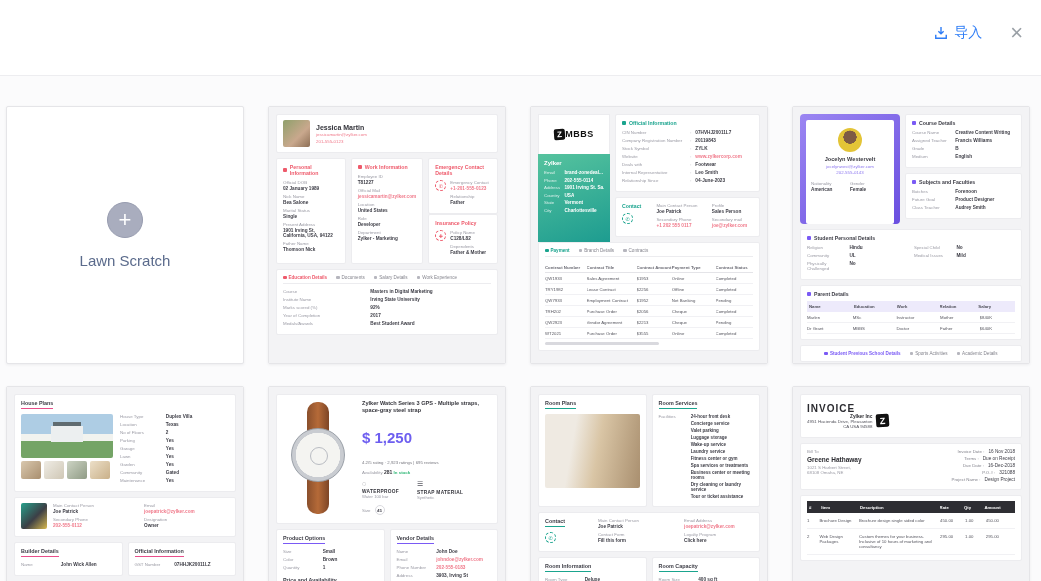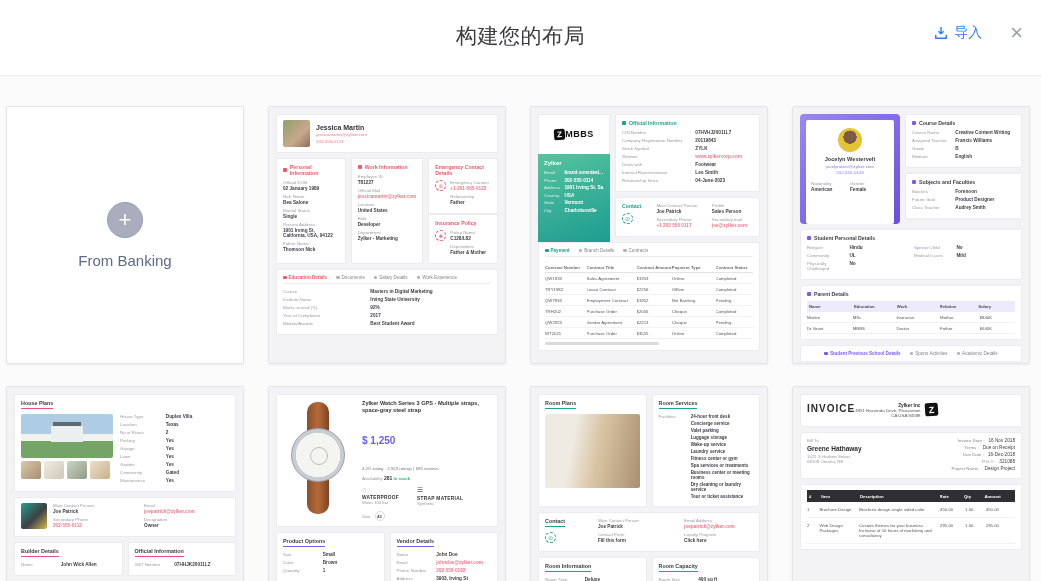--- a/index.html
+++ b/index.html
@@ -125,78 +125,77 @@
   .prod-top { display:flex; gap:7px; }
   .watch { flex:0 0 72px; height:118px; position:relative; }
   .strap { position:absolute; left:24px; top:2px; width:22px; height:112px; border-radius:10px;
     background:linear-gradient(90deg,#8a4f2c,#b56a38 50%,#7d4526); }
   .face { position:absolute; left:8px; top:28px; width:54px; height:54px; border-radius:50%;
     background:radial-gradient(circle,#f4f4f1 0 60%,#c9ccd1 61% 78%,#8e939b 79%); border:1px solid #9aa0a8; }
   .face::after { content:""; position:absolute; left:18px; top:18px; width:16px; height:16px; border-radius:50%;
     border:1px solid #b9bcc2; }
   .prod-info { flex:1; }
   .prod-title { font-size:5.6px; font-weight:bold; color:#33333a; line-height:1.3; }
-  .prod-price { font-size:10px; font-weight:bold; color:#6d5ef0; margin:20px 0; }
+  .prod-price { font-size:15px; font-weight:bold; color:#6d5ef0; margin:14px 0; }
   .prod-rating { font-size:4.3px; color:#77777f; margin-bottom:4px; }
   .avail { margin-bottom:5px; }
   .avail .n { font-weight:bold; color:#33333a; font-size:5px; }
   .avail .s { color:#2bb673; font-size:4.4px; font-weight:bold; }
   .feat-row { display:flex; gap:18px; margin-bottom:5px; }
   .feat b { display:block; font-size:4.8px; color:#33333a; letter-spacing:.3px; }
   .feat i { font-style:normal; color:#9a9aa4; font-size:4.2px; }
   .fglyph { font-size:7px; color:#55555e; display:block; margin-bottom:2px; }
   .size-chip { display:inline-block; border:1px solid #d9d9de; border-radius:50%; width:10px; height:10px;
     line-height:10px; text-align:center; font-size:4.4px; font-weight:bold; margin-left:4px; }
   
   .room-top { display:grid; grid-template-columns:1fr 1fr; gap:5px; }
   .room-top .sec { margin-bottom:5px; }
   .room-photo { width:100%; height:74px; border-radius:2px;
     background:linear-gradient(100deg,#efeae2 0 30%,#d9c5a5 55%,#b59succ 70%,#a98f6f); 
     background:linear-gradient(100deg,#efeae2 0 30%,#d9c5a5 55%,#a98f6f); }
   .svc-row { display:flex; }
   .svc-row .kl { flex:0 0 34%; }
   .svc-list .li { font-weight:bold; color:#3d3d46; font-size:4.5px; margin-bottom:2px; }
   
-  .inv-head { display:flex; justify-content:flex-start; align-items:flex-start; padding:8px 6px; }
+  .inv-head { display:flex; justify-content:flex-end; align-items:flex-start; padding:8px 6px;flex-direction:column; }
   .inv-title { font-size:10px; font-weight:bold; letter-spacing:1px; color:#2b2b30; }
   .inv-co { text-align:right; font-size:4.4px; color:#55555e; display:flex; gap:4px; align-items:flex-start; }
   .inv-co .zl { width:13px; height:13px; background:#111; color:#fff; font-weight:bold; font-size:9px;
     display:flex; align-items:center; justify-content:center; border-radius:2px; transform:rotate(-4deg); }
   .inv-co b { display:block; font-size:4.8px; color:#2b2b30; }
   .inv-bill { display:flex; justify-content:space-between; }
   .inv-bill .bn { font-size:6.5px; font-weight:bold; color:#2b2b30; margin:2px 0; }
   .kv-meta .kv { display:flex; justify-content:flex-end; gap:4px; margin-bottom:2px; }
   .kv-meta .kl { color:#85858e; }
   .kv-meta .kv-val { font-weight:normal; }
 </style>
 </head>
 <body>
 
 <div class="hdr">
-  <div class="hdr-title">构建您的布局</div>
   <div class="hdr-right">
     <div class="import-btn">
       <svg width="14" height="14" viewBox="0 0 16 16">
         <path d="M8 1v8M5 6l3 3 3-3" stroke="#2e7df6" stroke-width="1.6" fill="none"></path>
         <path d="M2 10v4h12v-4" stroke="#2e7df6" stroke-width="1.6" fill="none"></path>
       </svg>
       <span>导入</span>
     </div>
     <div class="close-btn">×</div>
   </div>
 </div>
 
 <div class="grid">
 
   <div class="tile">
     <div class="scratch">
       <div class="plus-circle">
         <span>+</span>
       </div>
-      <div class="scratch-label">From Banking</div>
+      <div class="scratch-label">Lawn Scratch</div>
     </div>
   </div>
 
   <div class="tile">
     <div class="mini">
       <div class="sec emp-head">
         <div class="photo emp-photo"></div>
         <div>
           <div class="emp-name">Jessica Martin</div>
           <div class="mini-link red">jessicamartin@zylker.com</div>

